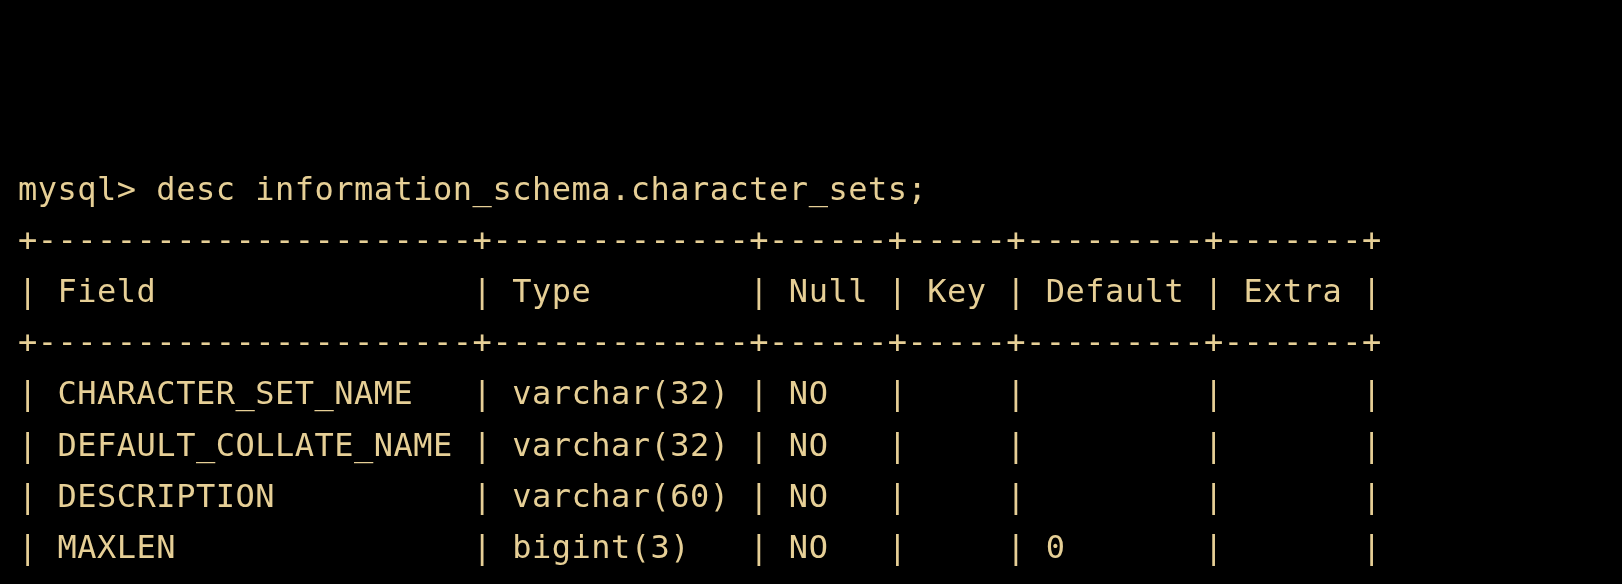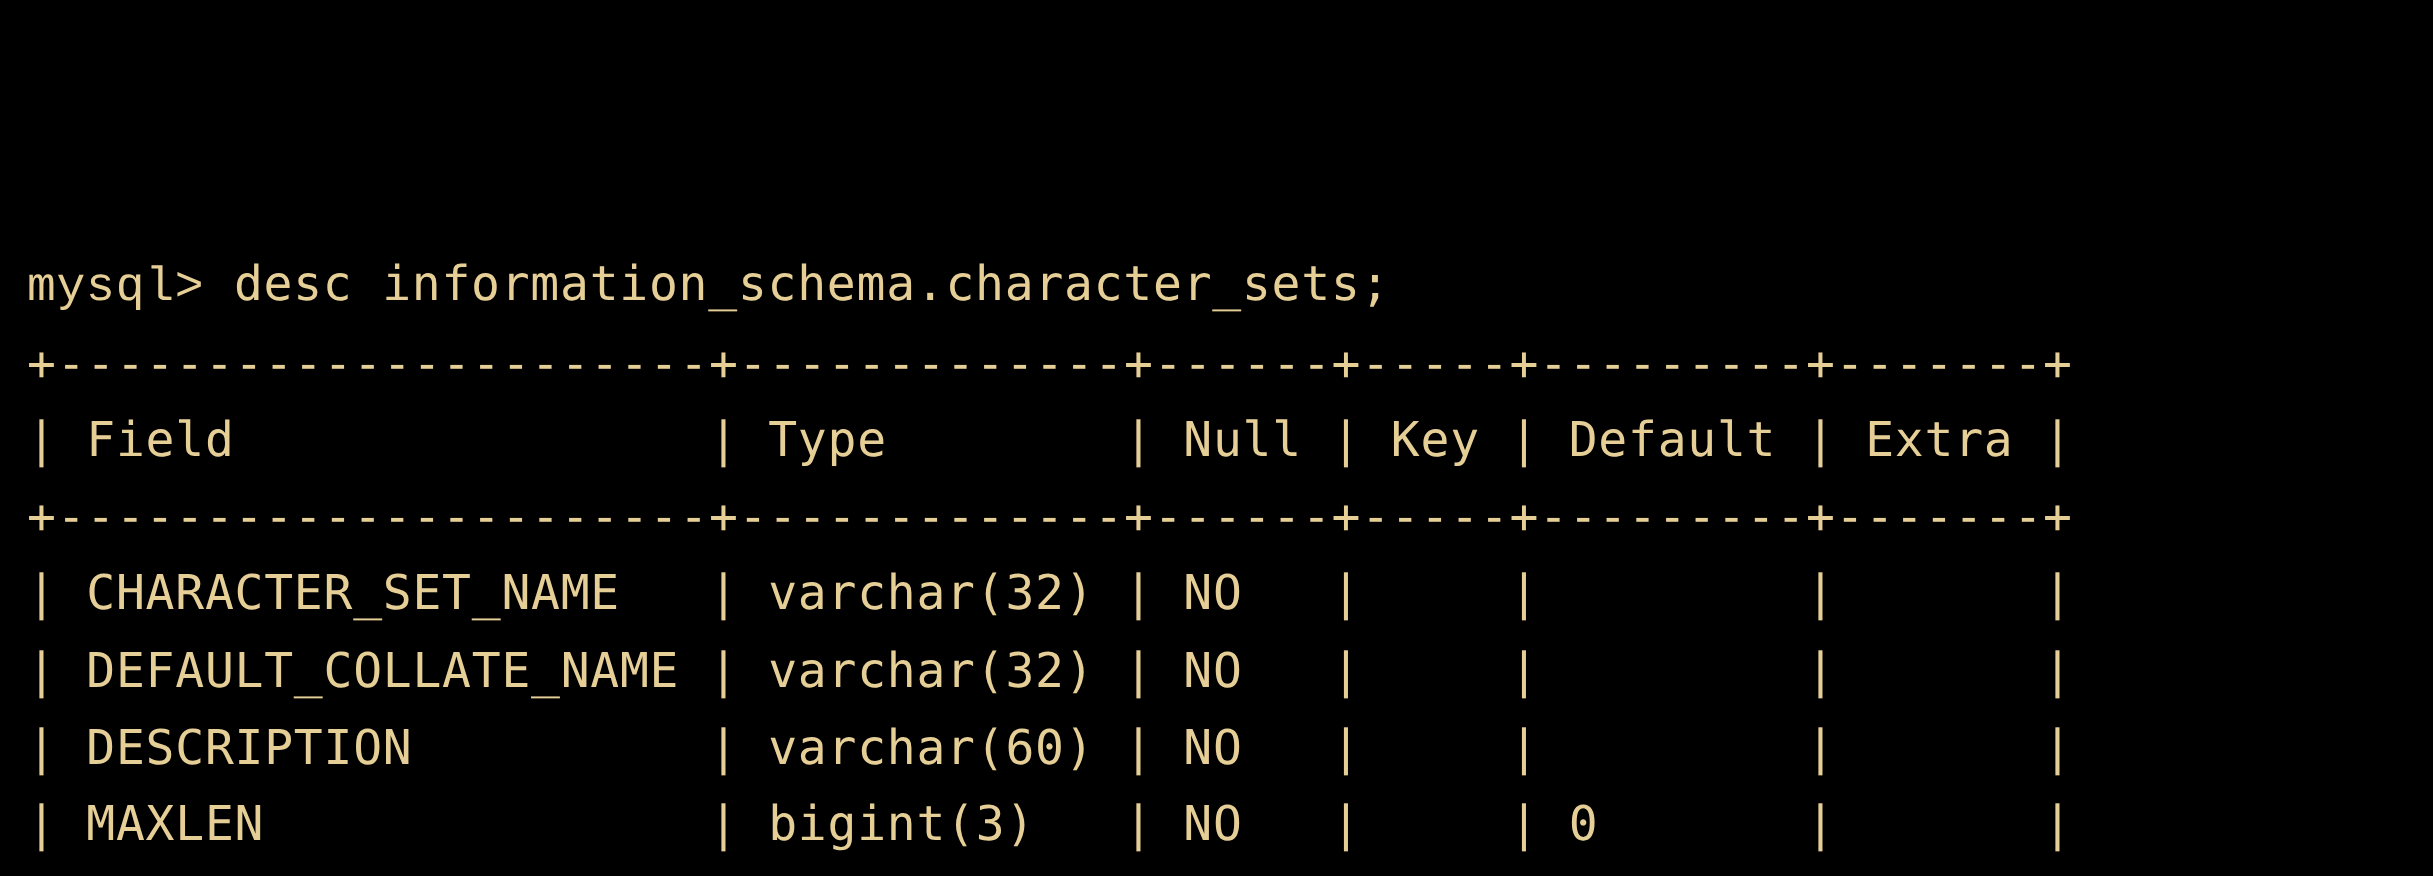--- a/index.html
+++ b/index.html
@@ -8,21 +8,20 @@
       background: #000000;
       color: #e6cf96;
       font-family: "Menlo", "Consolas", "DejaVu Sans Mono", monospace;
       font-size: 32px;
       line-height: 1.6;
       white-space: pre;
       letter-spacing: 0.5px;
     }
     .prompt {
       display: inline;
-      font-family: Liberation Mono, monospace;
     }
     .command {
       display: inline;
     }
   </style>
 </head>
 <body>
 
 
 <span class="prompt">mysql&gt; </span><span class="command">desc information_schema.character_sets;</span>

